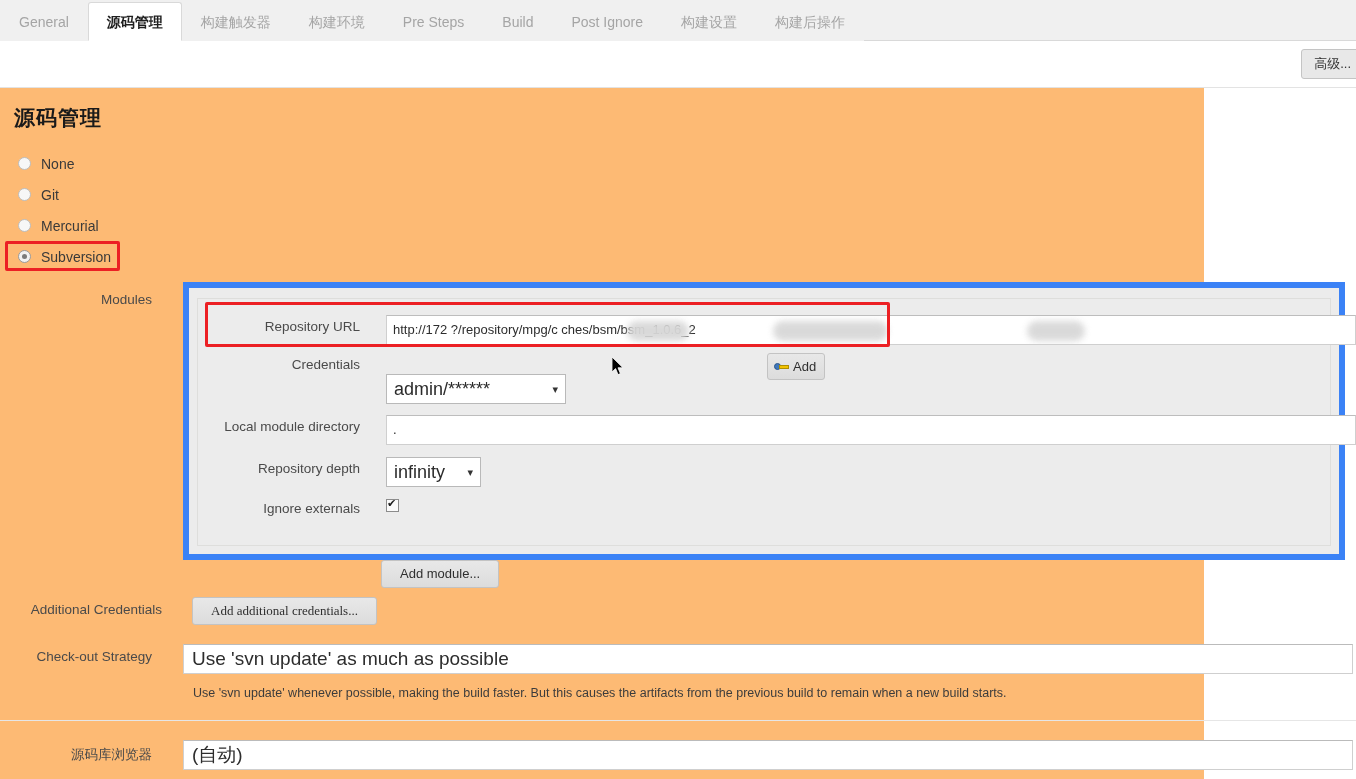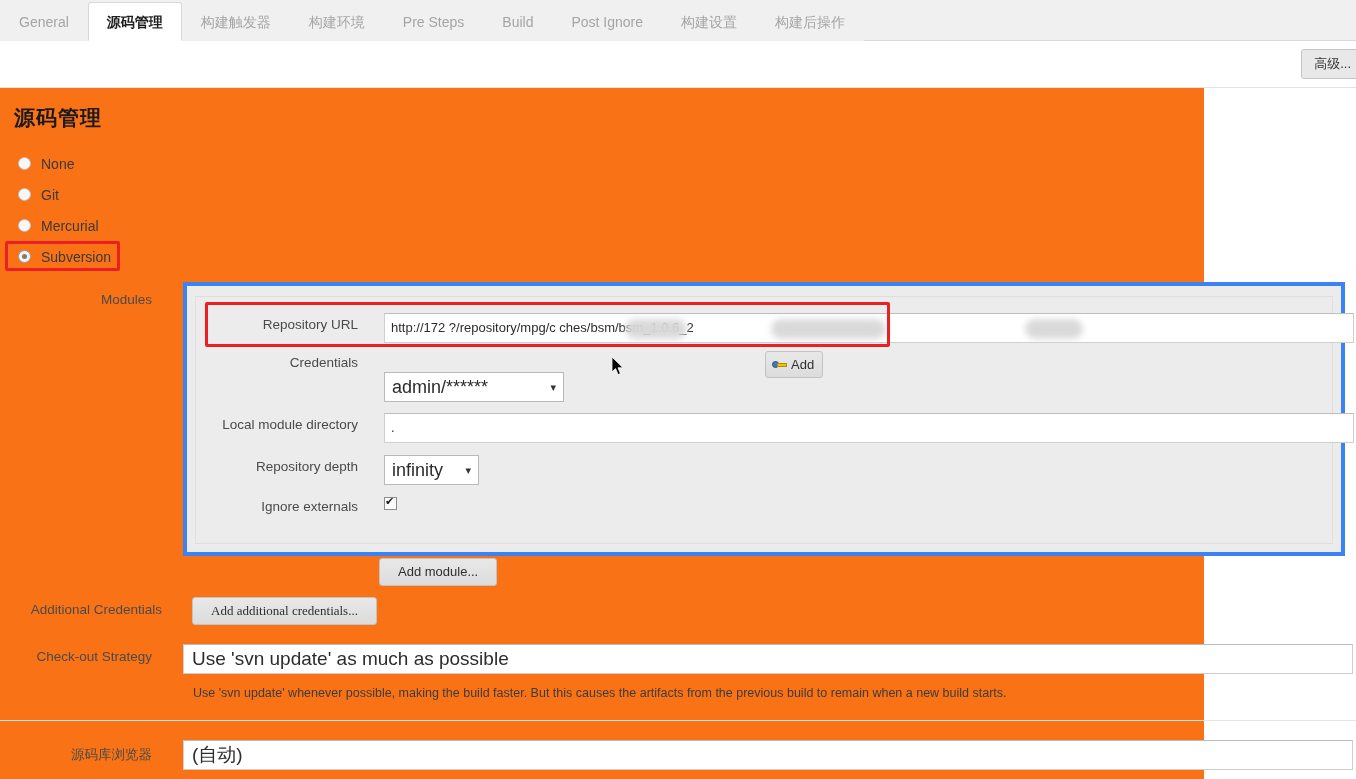--- a/index.html
+++ b/index.html
@@ -5,21 +5,21 @@
   * { box-sizing: border-box; }
   html, body {
     margin: 0; padding: 0;
     width: 1356px; height: 779px;
     overflow: hidden;
     background: #ffffff;
     font-family: "Liberation Sans", "DejaVu Sans", sans-serif;
     font-size: 13px;
     color: #333333;
   }
-  #page { position: relative; width: 1204px; height: 779px; background: #f97316; }
+  #page { position: relative; width: 1204px; height: 779px; background: #fdba74; }
 
   
   .tabbar {
     position: absolute; left: 0; top: 0; width: 1356px; height: 41px;
     background: #f0f0f0;
     border-bottom: 1px solid #d9d9d9;
   }
   .tabs { display: flex; align-items: flex-end; height: 41px; padding-left: 0px; }
   .tab {
     height: 39px; line-height: 39px;
@@ -113,21 +113,21 @@
     width: 160px; text-align: right;
     font-size: 13.5px; color: #4a4a4a;
     padding-right: 8px;
   }
 
   
   .modules-panel {
     position: absolute; left: 183px; top: 0px;
     width: 1162px; min-height: 260px;
     background: #ececec;
-    border: 4px solid #3b82f6;
+    border: 6px solid #3b82f6;
   }
   .modules-inner {
     position: relative;
     margin: 10px 8px 8px 8px;
     background: #ececec;
     border: 1px solid #dededc;
     padding: 10px 0 12px 0;
     min-height: 232px;
   }
   .frow { position: relative; height: 41px; }

